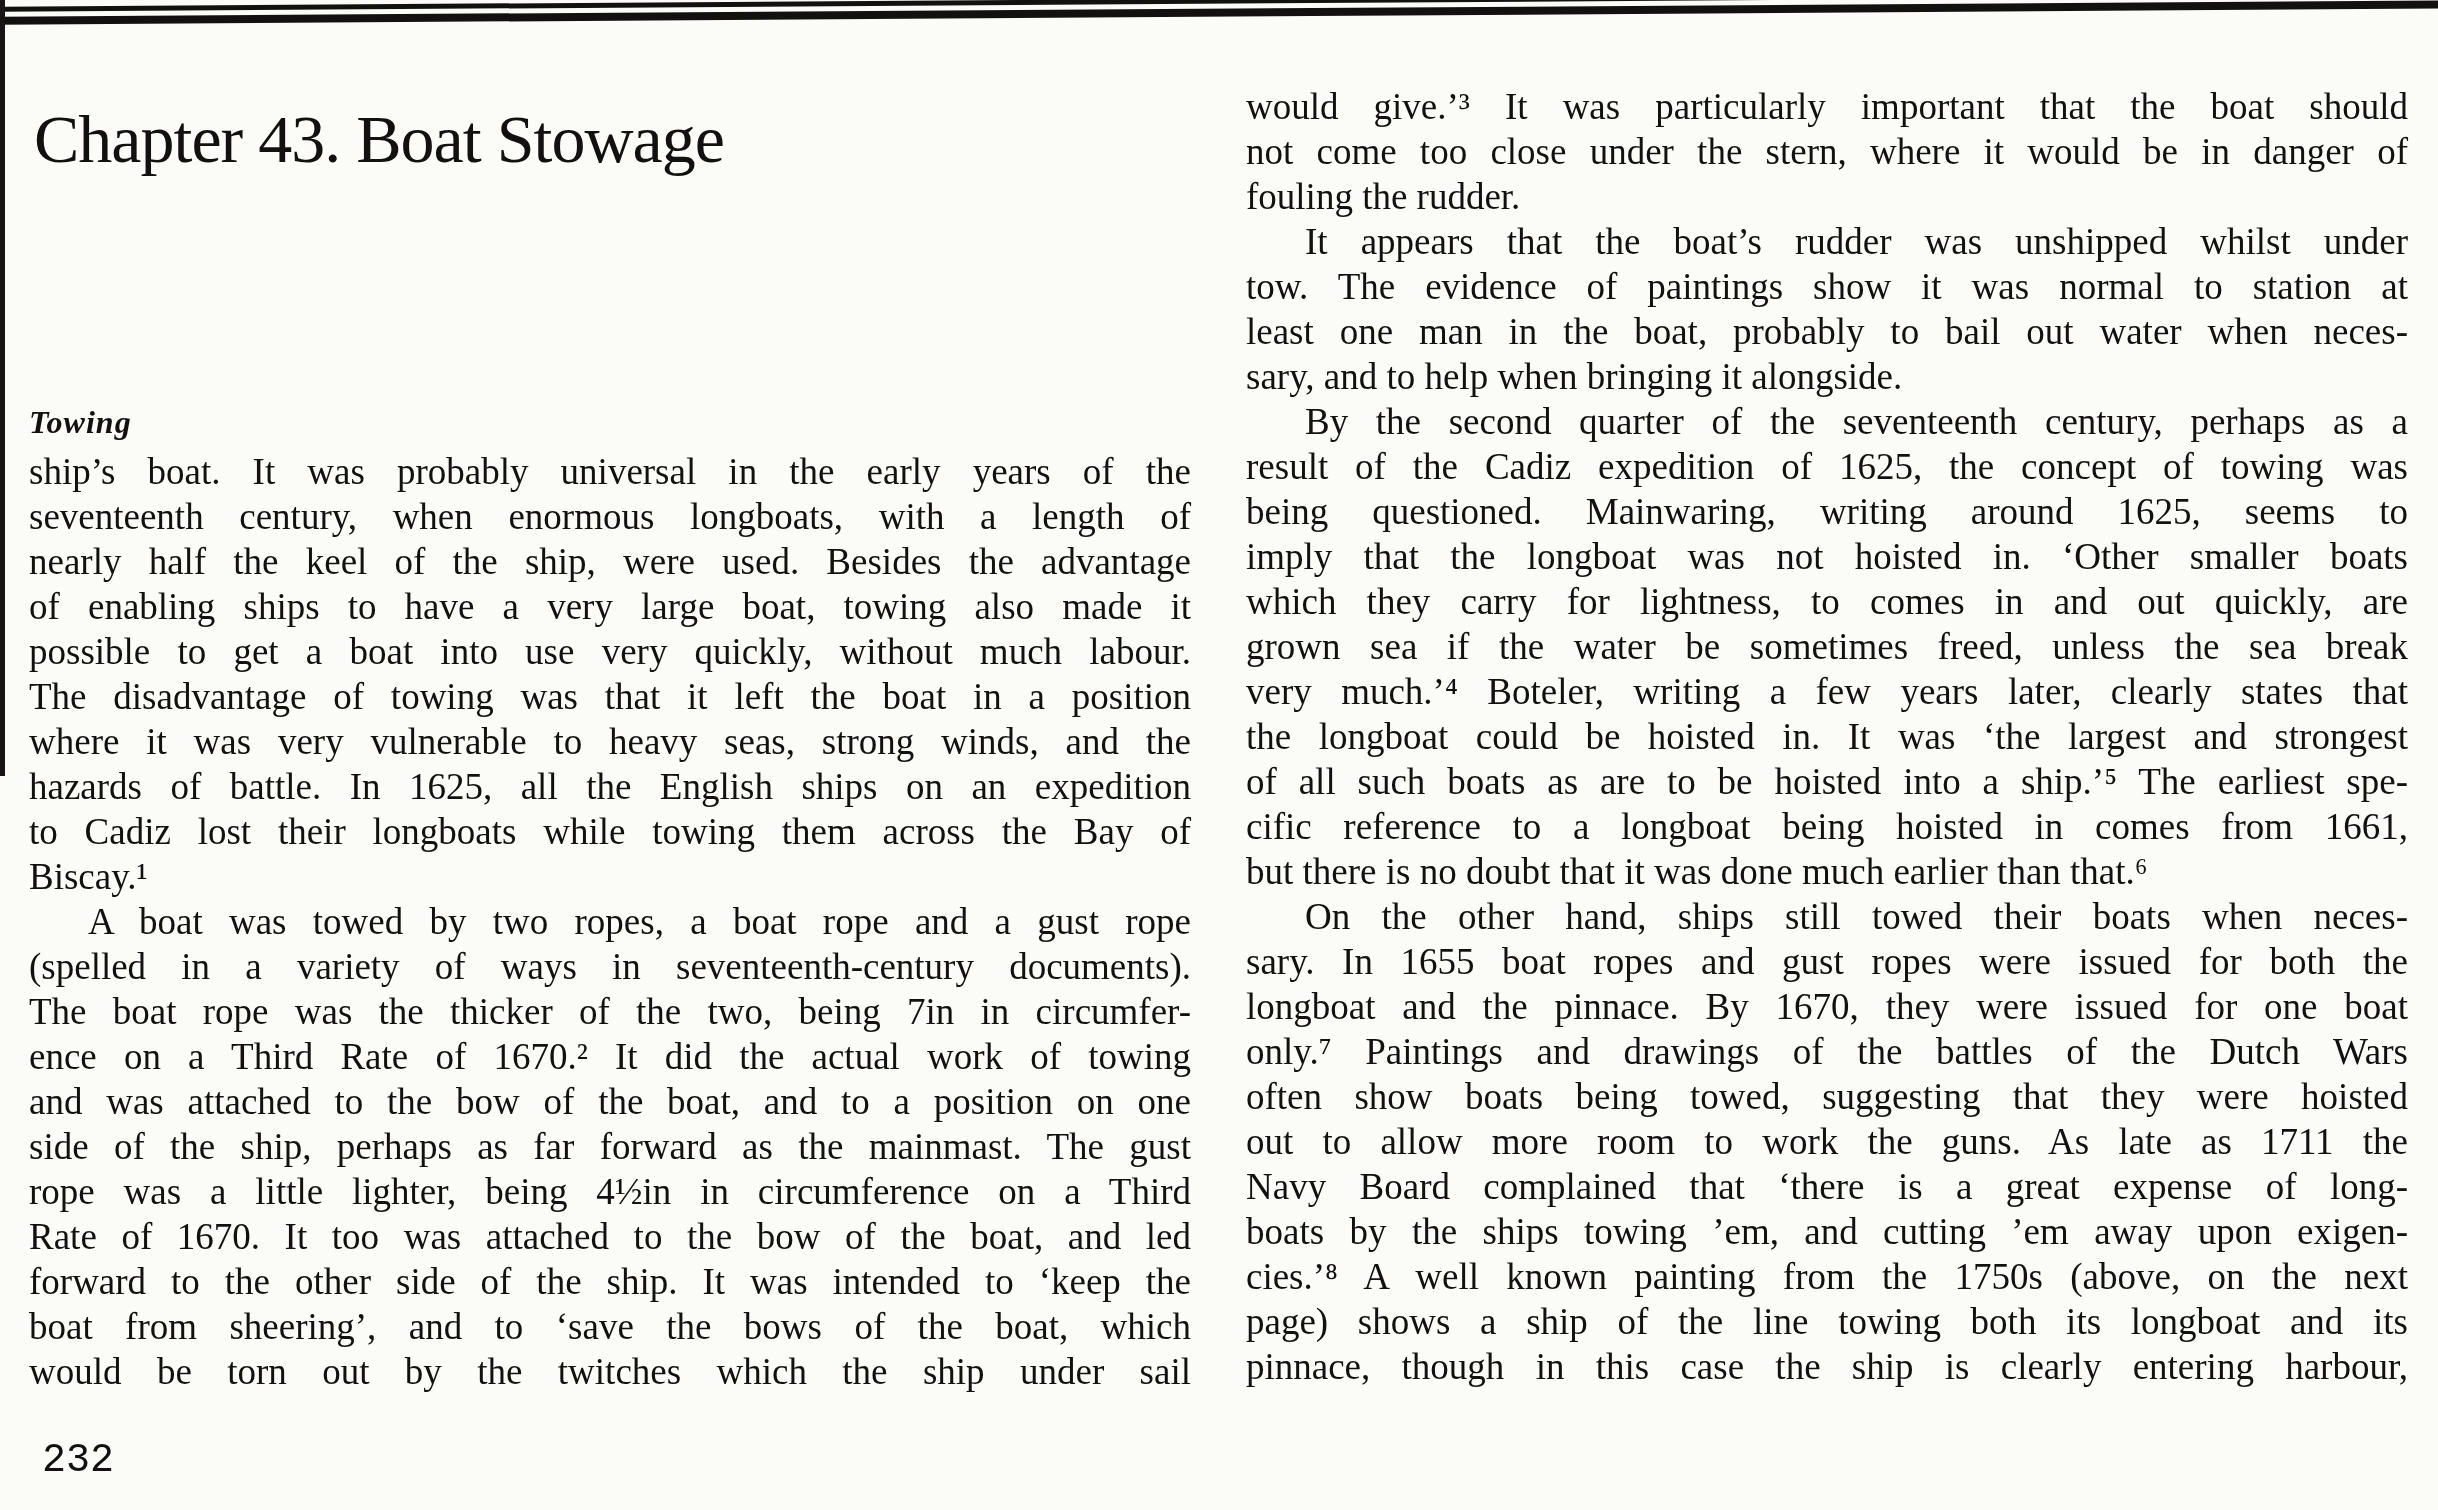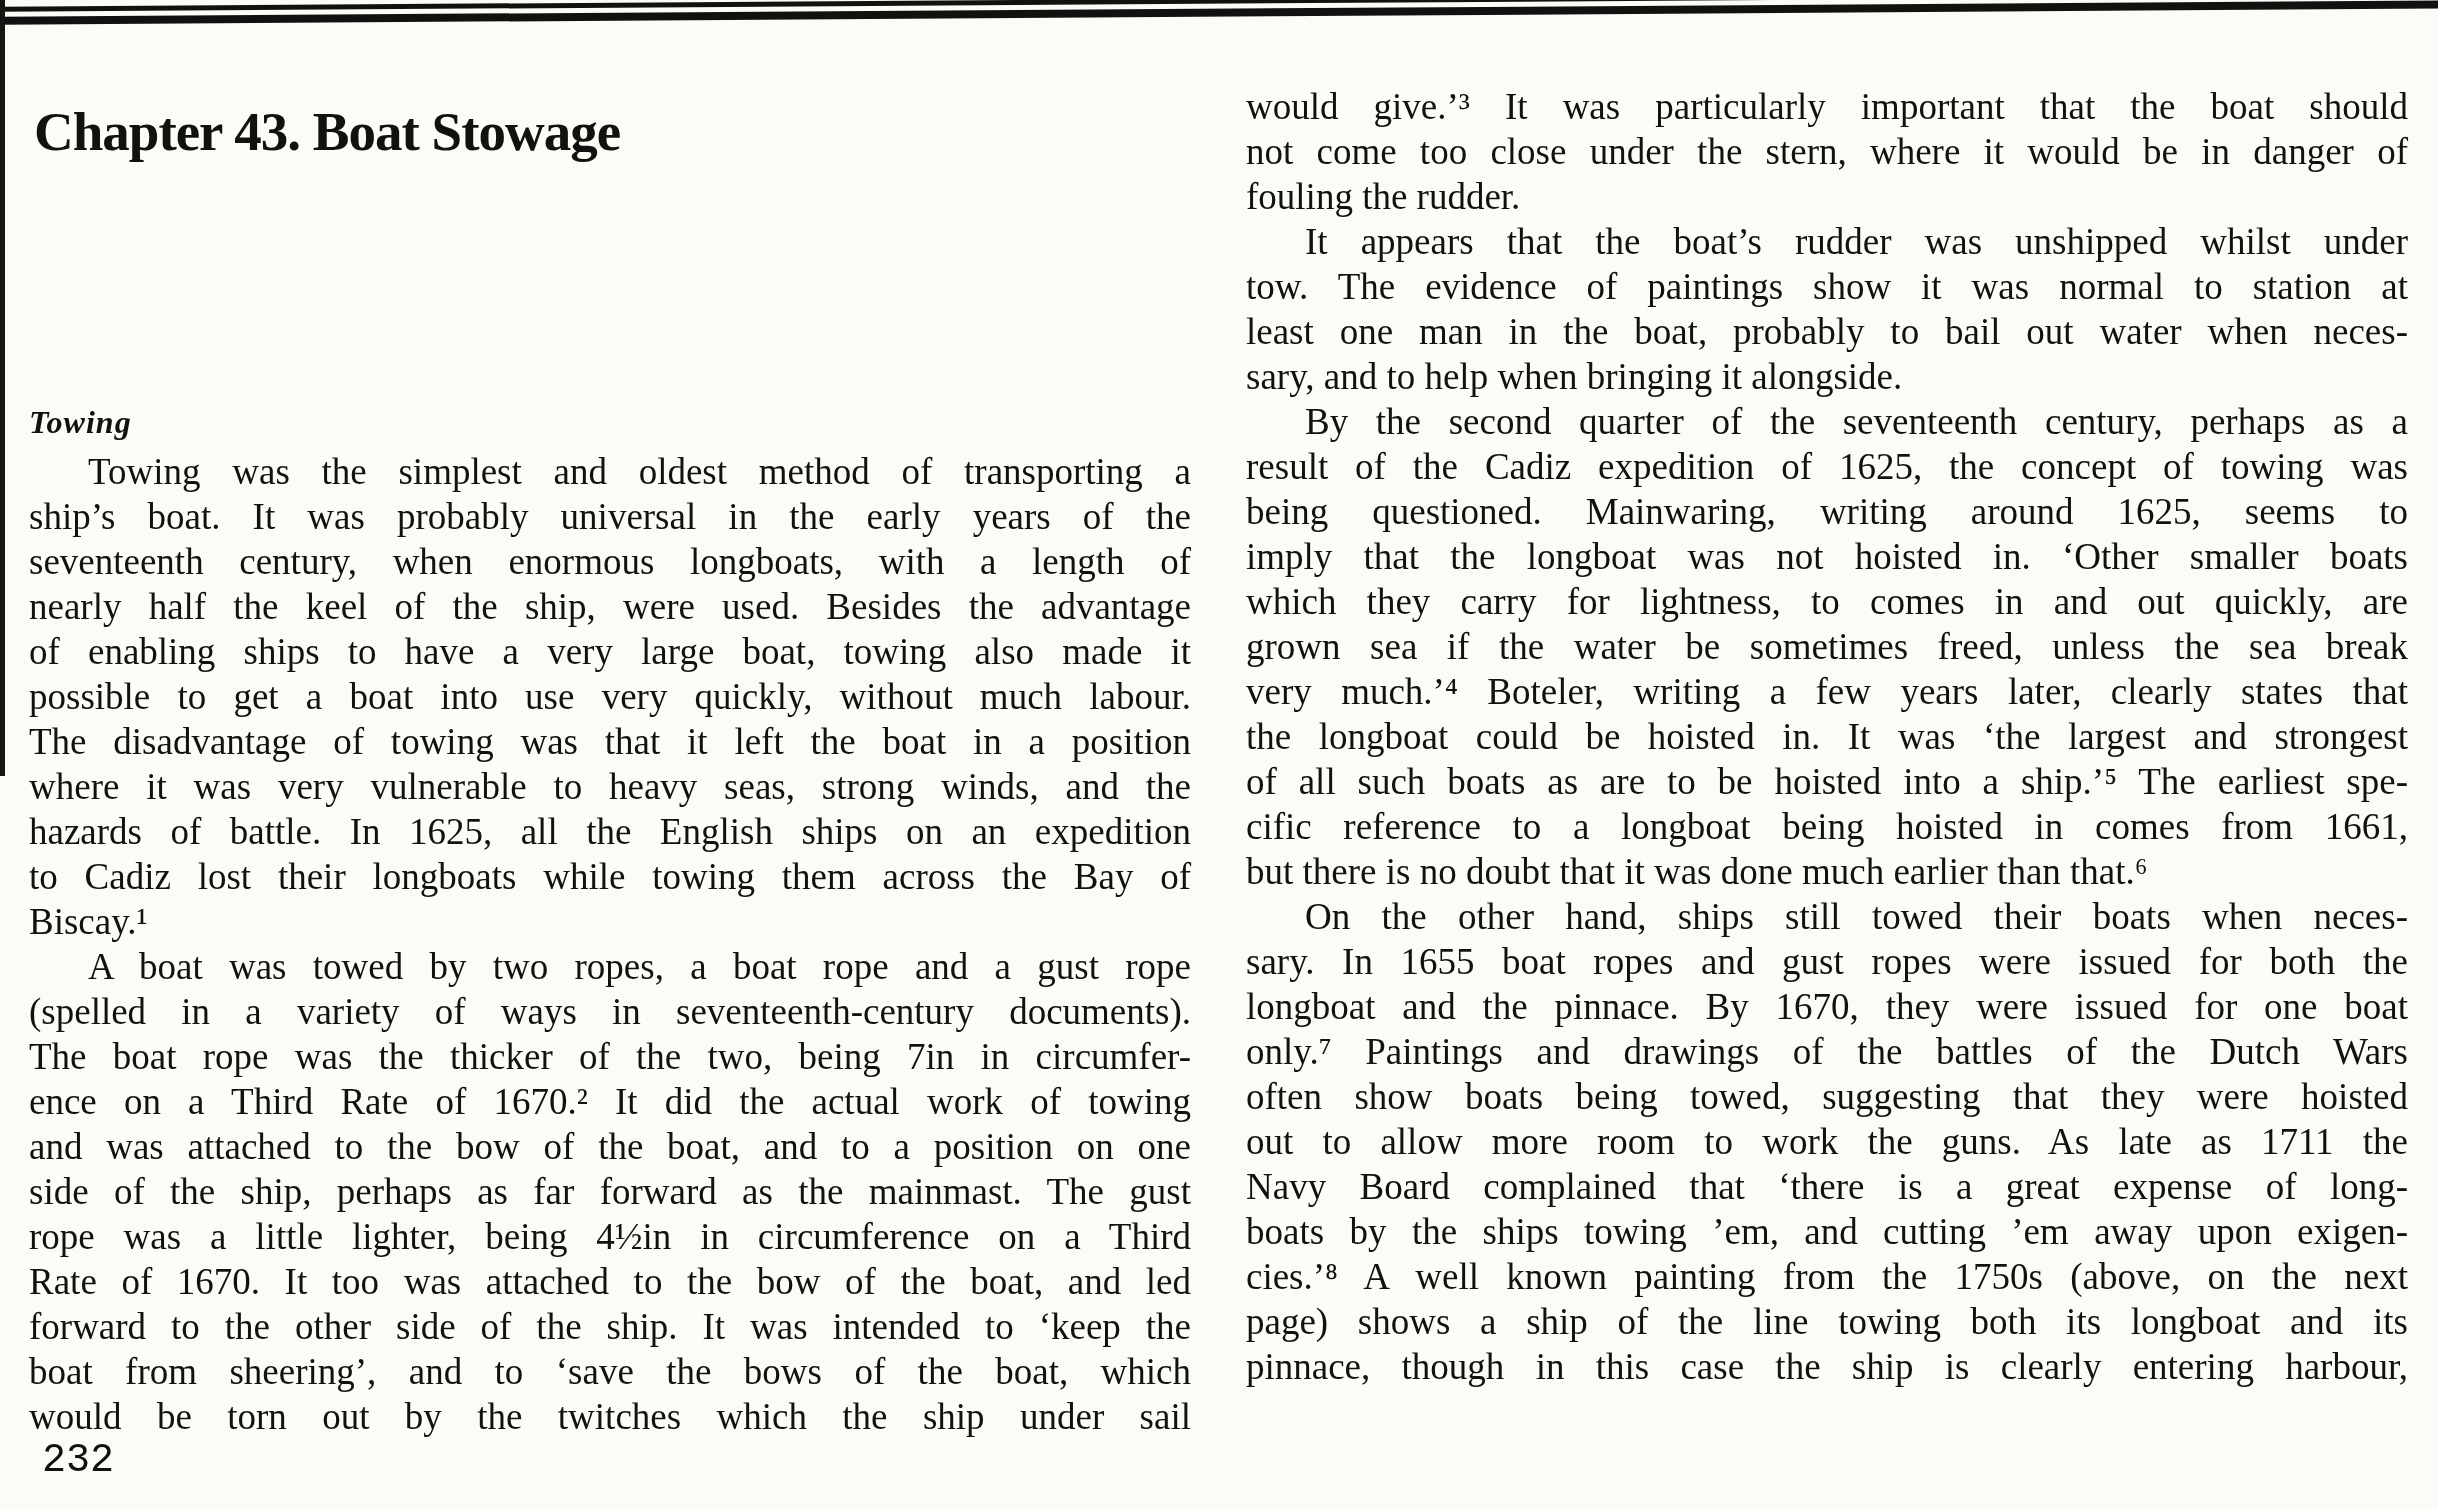--- a/index.html
+++ b/index.html
@@ -23,21 +23,21 @@
   .rule-thick { height:7.6px; background:var(--ink); }
 
   
   .edge-strip {
     position:absolute; left:0; top:0; width:4.8px; height:776px;
     background:#161514;
   }
 
   .title {
     position:absolute; left:34px; top:80px;
-    font-size:55px; font-weight:bold; letter-spacing:-1px;
+    font-size:68px; font-weight:normal; letter-spacing:-1px;
     white-space:nowrap;
     margin-top:20px;
   }
   .section-heading {
     position:absolute; left:29px; top:377px;
     font-size:32px; font-style:italic; letter-spacing:1px;
     white-space:nowrap;
   }
 
   .column {
@@ -67,21 +67,20 @@
     <div class="rule-thick"></div>
   </div>
 
   <div class="edge-strip"></div>
 
   <h1 class="title">Chapter 43. Boat Stowage</h1>
 
   <h2 class="section-heading">Towing</h2>
 
   <div class="column" id="left-column">
-      <div class="line indent">Towing was the simplest and oldest method of transporting a</div>
       <div class="line">ship’s boat. It was probably universal in the early years of the</div>
       <div class="line">seventeenth century, when enormous longboats, with a length of</div>
       <div class="line">nearly half the keel of the ship, were used. Besides the advantage</div>
       <div class="line">of enabling ships to have a very large boat, towing also made it</div>
       <div class="line">possible to get a boat into use very quickly, without much labour.</div>
       <div class="line">The disadvantage of towing was that it left the boat in a position</div>
       <div class="line">where it was very vulnerable to heavy seas, strong winds, and the</div>
       <div class="line">hazards of battle. In 1625, all the English ships on an expedition</div>
       <div class="line">to Cadiz lost their longboats while towing them across the Bay of</div>
       <div class="line para-end">Biscay.¹</div>

